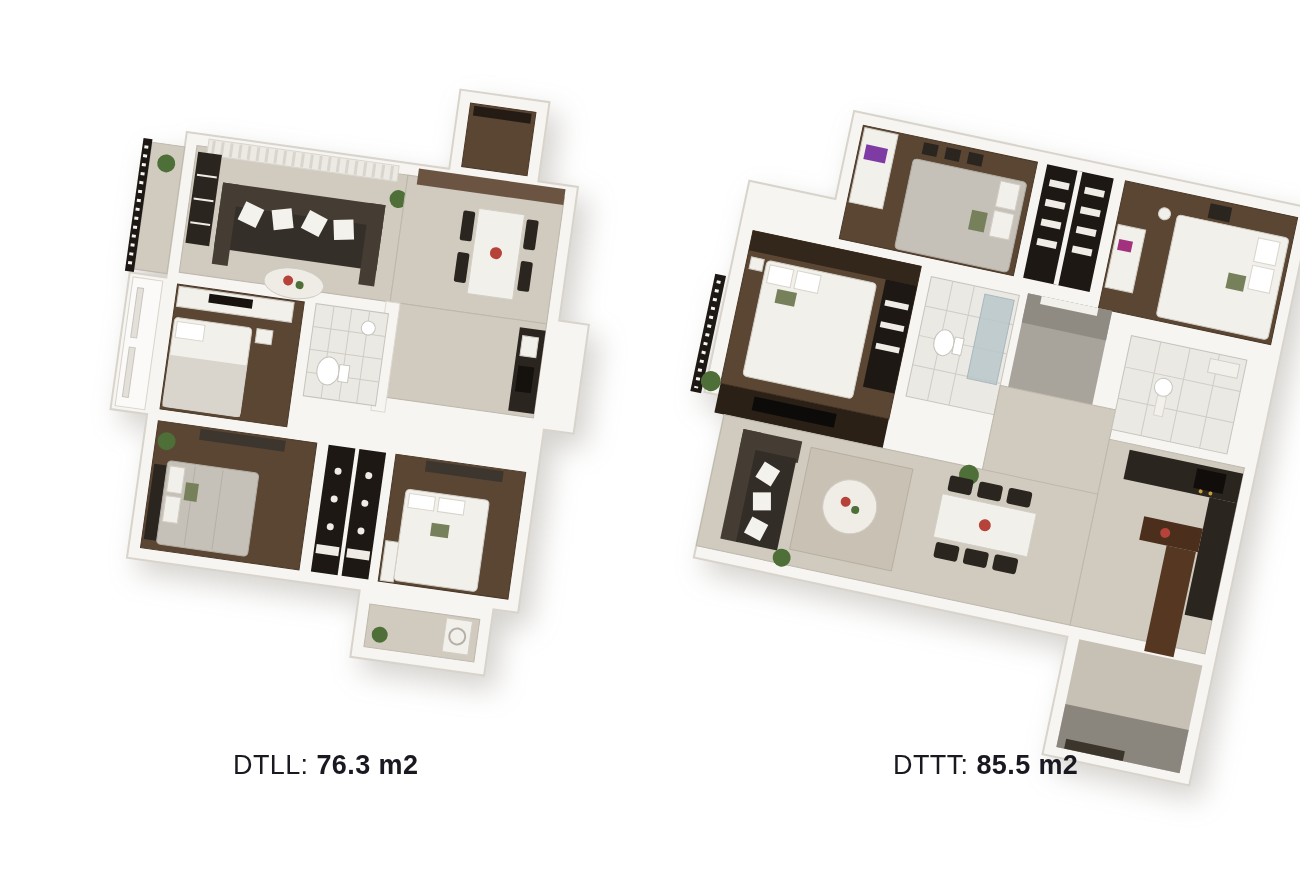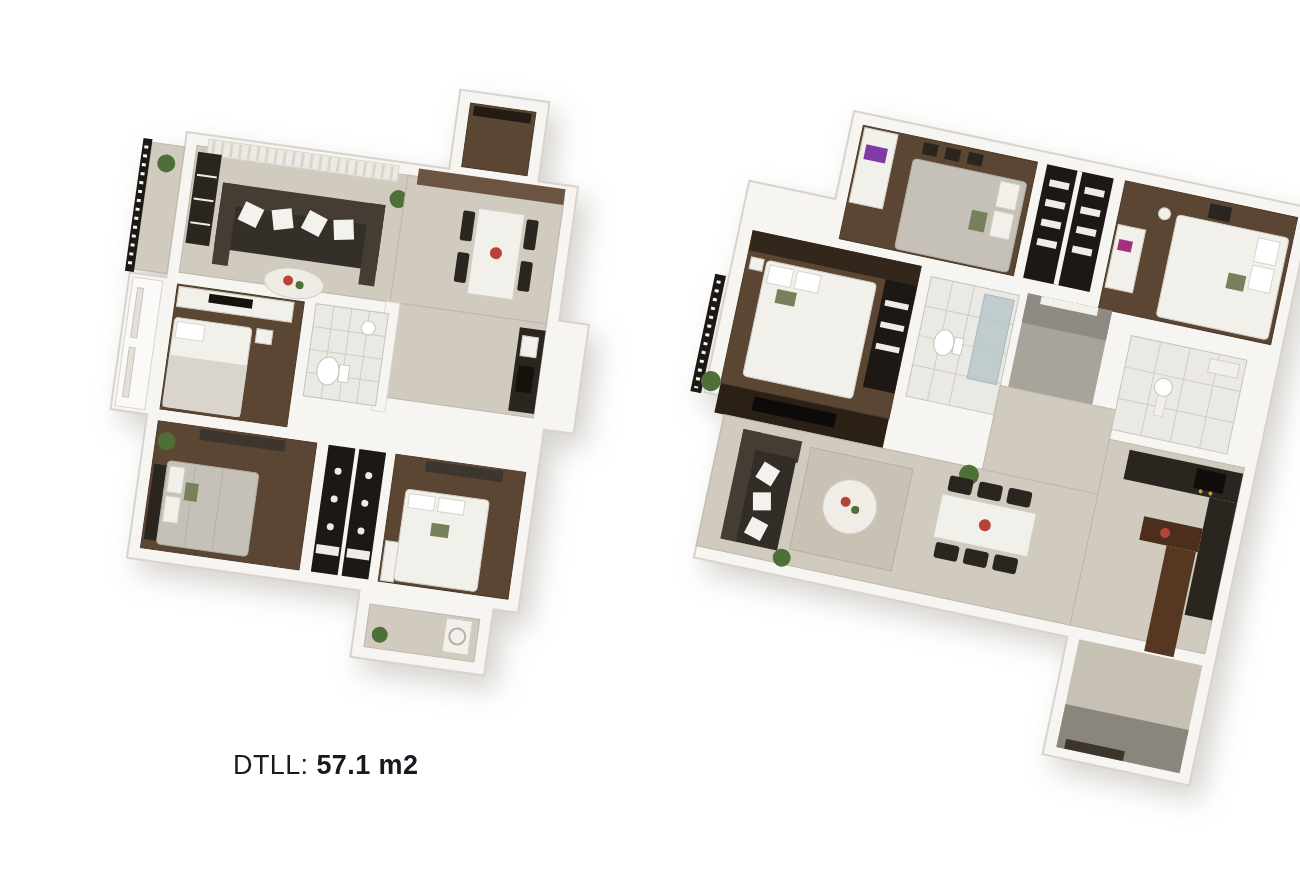--- a/index.html
+++ b/index.html
@@ -166,21 +166,21 @@
           <rect x="420" y="560" width="26" height="34" class="wht"></rect>
           <circle cx="433" cy="577" r="8" fill="none" stroke="#b5b0a7" stroke-width="2"></circle>
           <circle cx="356" cy="586" r="8" class="grn"></circle>
         </g>
       </g>
     </svg>
 
     <figcaption class="caption cap-c5">
       <div class="line">
         <span>DTLL:</span>
-        <span class="val">57.1 m2</span>
+        <span class="val">76.3 m2</span>
       </div>
     </figcaption>
   </figure>
 
   <figure>
     <svg class="plan-svg svg-c6" viewBox="0 0 660 710">
       <g transform="rotate(12 320 360)">
 
         <path class="wall" d="M130,62 L598,62 L598,652 L448,652 L448,532 L66,532 L66,368 L42,368 L42,152 L130,152 Z"></path>
 
@@ -316,16 +316,20 @@
 
         <g>
           <rect x="460" y="532" width="126" height="110" fill="#c6c0b5"></rect>
           <rect x="460" y="598" width="126" height="44" fill="#8b867d"></rect>
           <rect x="468" y="632" width="60" height="10" fill="#3c352c"></rect>
         </g>
       </g>
     </svg>
 
     <figcaption class="caption cap-c6">
+      <div class="line">
+        <span>DTTT:</span>
+        <span class="val">85.5 m2</span>
+      </div>
     </figcaption>
   </figure>
 
 </div>
 
 </body></html>

